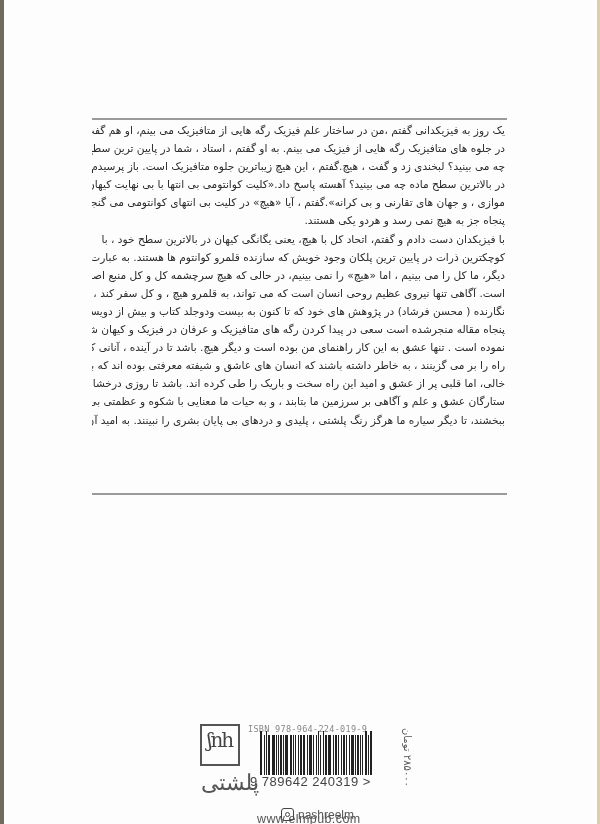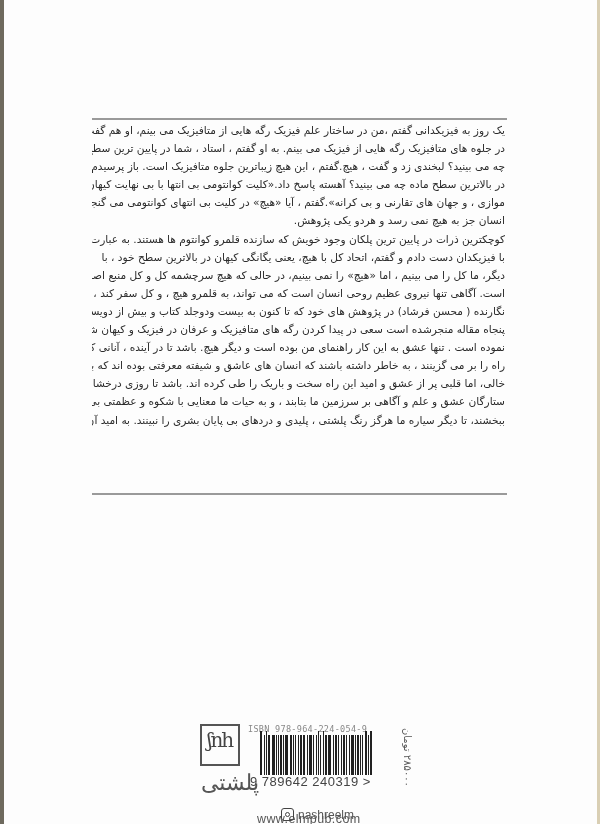--- a/index.html
+++ b/index.html
@@ -41,42 +41,42 @@
 <div class="edge-right"></div>
 
 <div class="rule top"></div>
 
 <div class="text-block">
   <span class="line">یک روز به فیزیکدانی گفتم ،من در ساختار علم فیزیک رگه هایی از متافیزیک می بینم، او هم گفت، من</span>
   <span class="line">در جلوه های متافیزیک رگه هایی از فیزیک می بینم. به او گفتم ، استاد ، شما در پایین ترین سطح ماده</span>
   <span class="line">چه می بینید؟ لبخندی زد و گفت ، هیچ.گفتم ، این هیچ زیباترین جلوه متافیزیک است. باز پرسیدم ،</span>
   <span class="line">در بالاترین سطح ماده چه می بینید؟ آهسته پاسخ داد.«کلیت کوانتومی بی انتها با بی نهایت کیهان های</span>
   <span class="line">موازی ، و جهان های تقارنی و بی کرانه».گفتم ، آیا «هیچ» در کلیت بی انتهای کوانتومی می گنجد؟ گفت</span>
-  <span class="line">انسان جز به هیچ نمی رسد و هردو یکی پژوهش.</span>
+  <span class="line">پنجاه جز به هیچ نمی رسد و هردو یکی هستند.</span>
+  <span class="line">با فیزیکدان دست دادم و گفتم، اتحاد کل با هیچ، یعنی یگانگی کیهان در بالاترین سطح خود ، با</span>
   <span class="line">کوچکترین ذرات  در پایین ترین پلکان وجود خویش که سازنده قلمرو کوانتوم ها هستند. به عبارت</span>
-  <span class="line">با فیزیکدان دست دادم و گفتم، اتحاد کل با هیچ، یعنی یگانگی کیهان در بالاترین سطح خود ، با</span>
   <span class="line">دیگر، ما کل را می بینیم ، اما «هیچ» را نمی بینیم، در حالی که هیچ سرچشمه کل و کل منبع اصلی هیچ</span>
   <span class="line">است. آگاهی تنها نیروی عظیم روحی انسان است که می تواند، به قلمرو هیچ ، و کل سفر کند ، و درخت</span>
   <span class="line">نگارنده ( محسن فرشاد) در پژوهش های خود که تا کنون به بیست  ودوجلد  کتاب و بیش از دویست و</span>
   <span class="line">پنجاه مقاله منجرشده است سعی در پیدا کردن رگه های متافیزیک و عرفان در فیزیک و کیهان شناسی</span>
   <span class="line">نموده است . تنها عشق به این کار راهنمای من بوده است و دیگر هیچ. باشد تا در آینده ، آنانی که این</span>
   <span class="line">راه را بر می گزینند  ، به خاطر داشته باشند که انسان های عاشق و شیفته معرفتی بوده اند که با دست</span>
   <span class="line">خالی، اما قلبی پر از عشق و امید این راه سخت و باریک را طی کرده اند. باشد تا روزی درخشان ترین</span>
   <span class="line">ستارگان عشق و علم و آگاهی بر سرزمین ما بتابند ، و به حیات ما معنایی با شکوه  و عظمتی بی مانند</span>
   <span class="line">ببخشند، تا دیگر سیاره ما هرگز رنگ پلشتی ، پلیدی و دردهای بی پایان بشری را نبینند. به امید آن روز.</span>
 </div>
 
 <div class="rule bottom"></div>
 
 <div class="footer">
   <div class="logo-box"></div>
   <div class="logo-mark">ʃnh</div>
   <div class="logo-script">پلشتی</div>
 
-  <div class="isbn">ISBN 978-964-224-054-9</div>
+  <div class="isbn">ISBN 978-964-224-019-9</div>
   <div class="barcode" id="barcode">
       <span style="width: 2px; margin-right: 2px; height: 110%;"></span>
       <span style="width: 1px; margin-right: 1px;"></span>
       <span style="width: 1px; margin-right: 1px; height: 110%;"></span>
       <span style="width: 2px; margin-right: 2px;"></span>
       <span style="width: 3px; margin-right: 1px;"></span>
       <span style="width: 1px; margin-right: 1px;"></span>
       <span style="width: 1px; margin-right: 2px;"></span>
       <span style="width: 2px; margin-right: 1px;"></span>
       <span style="width: 1px; margin-right: 1px;"></span>

